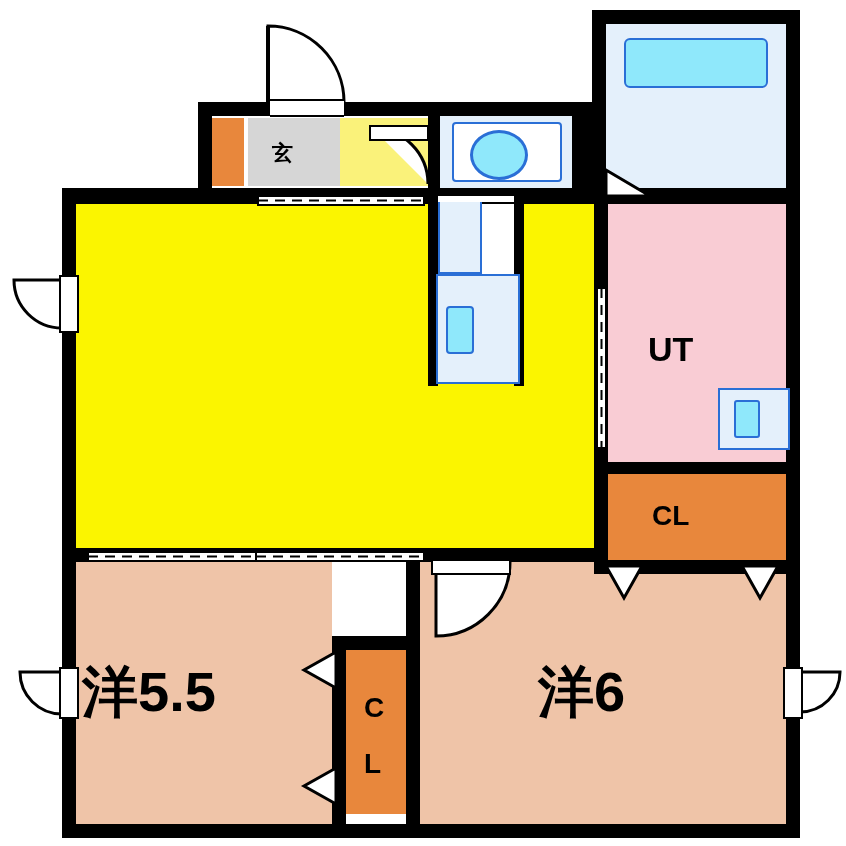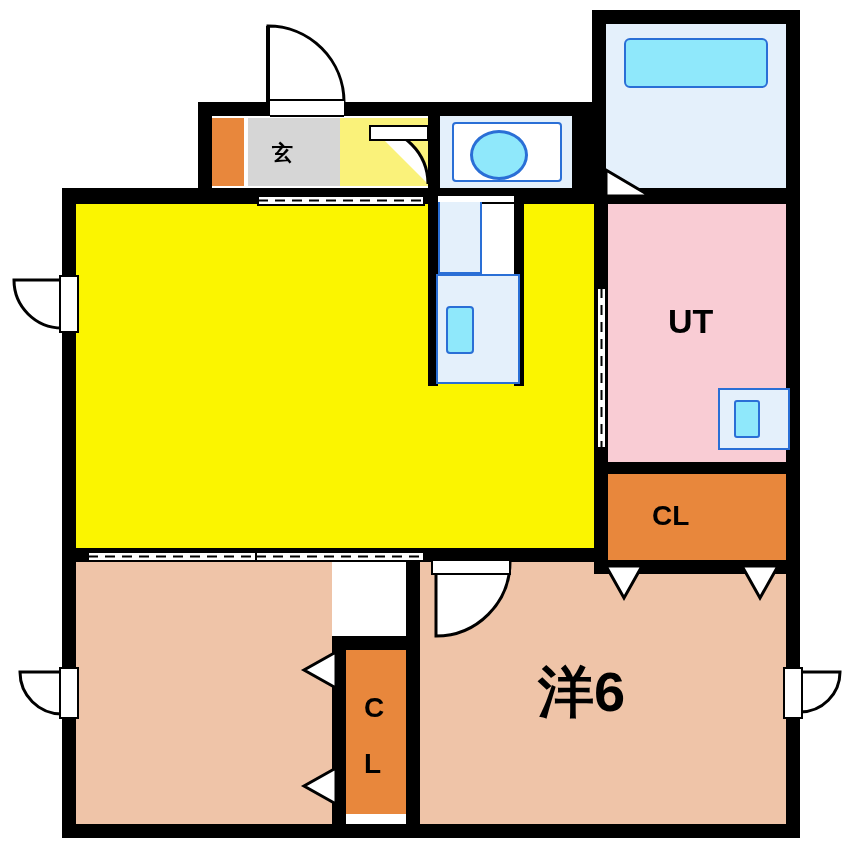--- a/index.html
+++ b/index.html
@@ -144,20 +144,21 @@
 
     <path d="M 62 672 L 20 672 A 42 42 0 0 0 62 714 Z" fill="#ffffff" stroke="#000000" stroke-width="3"></path>
     <rect x="60" y="668" width="18" height="50" fill="#ffffff" stroke="#000000" stroke-width="2"></rect>
 
     <path d="M 800 672 L 840 672 A 40 40 0 0 1 800 712 Z" fill="#ffffff" stroke="#000000" stroke-width="3"></path>
     <rect x="784" y="668" width="18" height="50" fill="#ffffff" stroke="#000000" stroke-width="2"></rect>
 
     <rect x="438" y="196" width="76" height="6" fill="#ffffff"></rect>
   </svg>
 
-  <div class="label l-ut" style="left:648px;top:304px;margin-left:20px;">UT</div>
+  <div class="label l-ut" style="left:648px;top:332px;">UT</div>
   <div class="label l-cl" style="left:652px;top:502px;">CL</div>
+  <div class="label l-room" style="left:82px;top:664px;">洋5.5</div>
   <div class="label l-room" style="left:538px;top:664px;">洋6</div>
   <div class="label l-gen" style="left:272px;top:142px;">玄</div>
   <div class="label l-cl-v" style="left:364px;top:692px;">C</div>
   <div class="label l-cl-v" style="left:364px;top:748px;">L</div>
 
 </div>
 
 </body></html>

